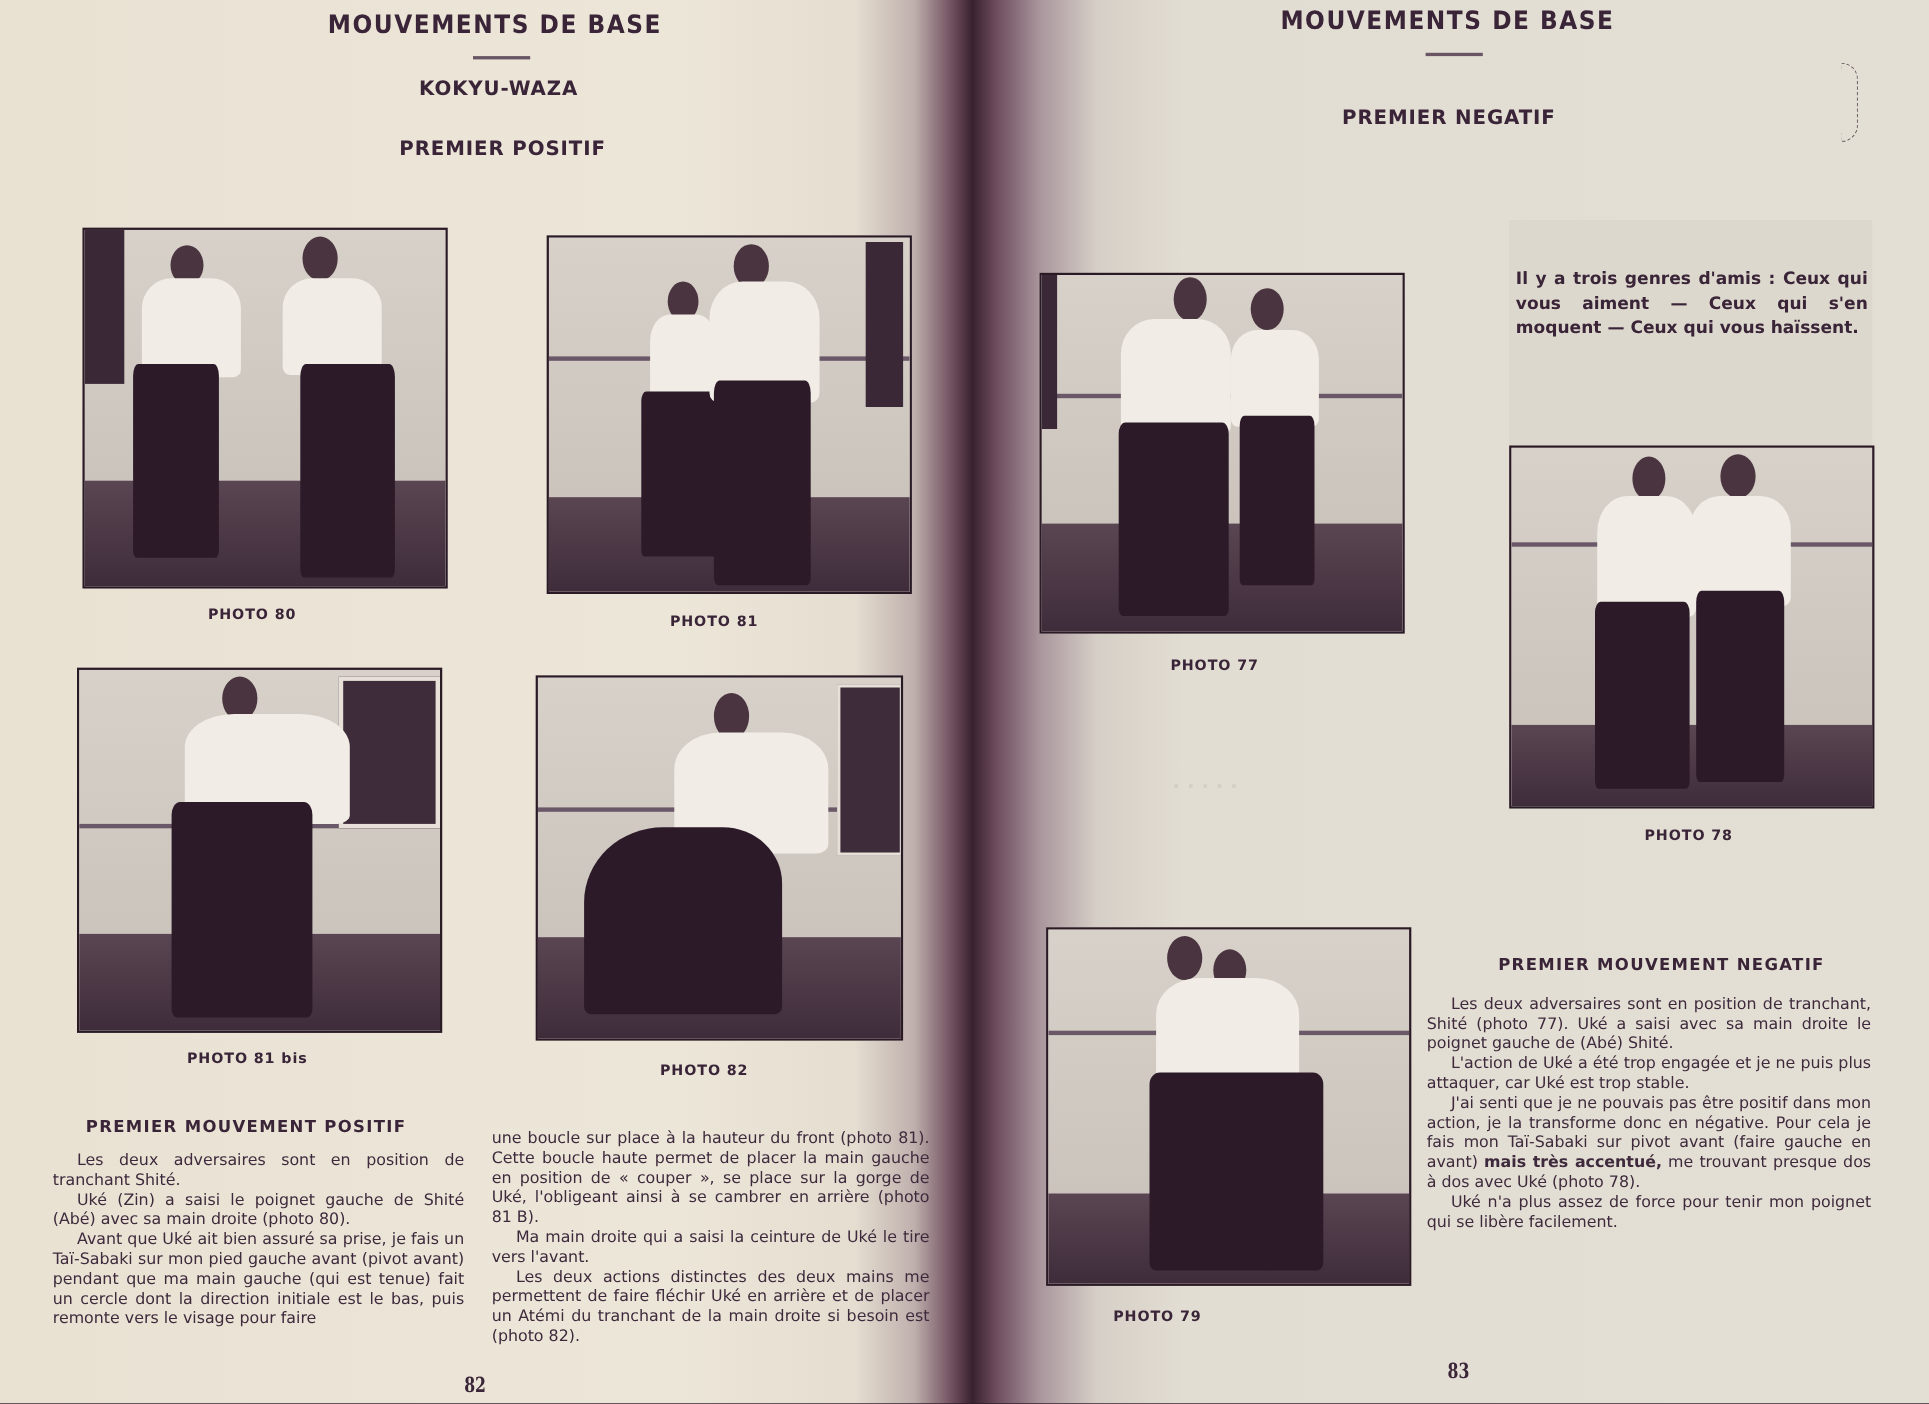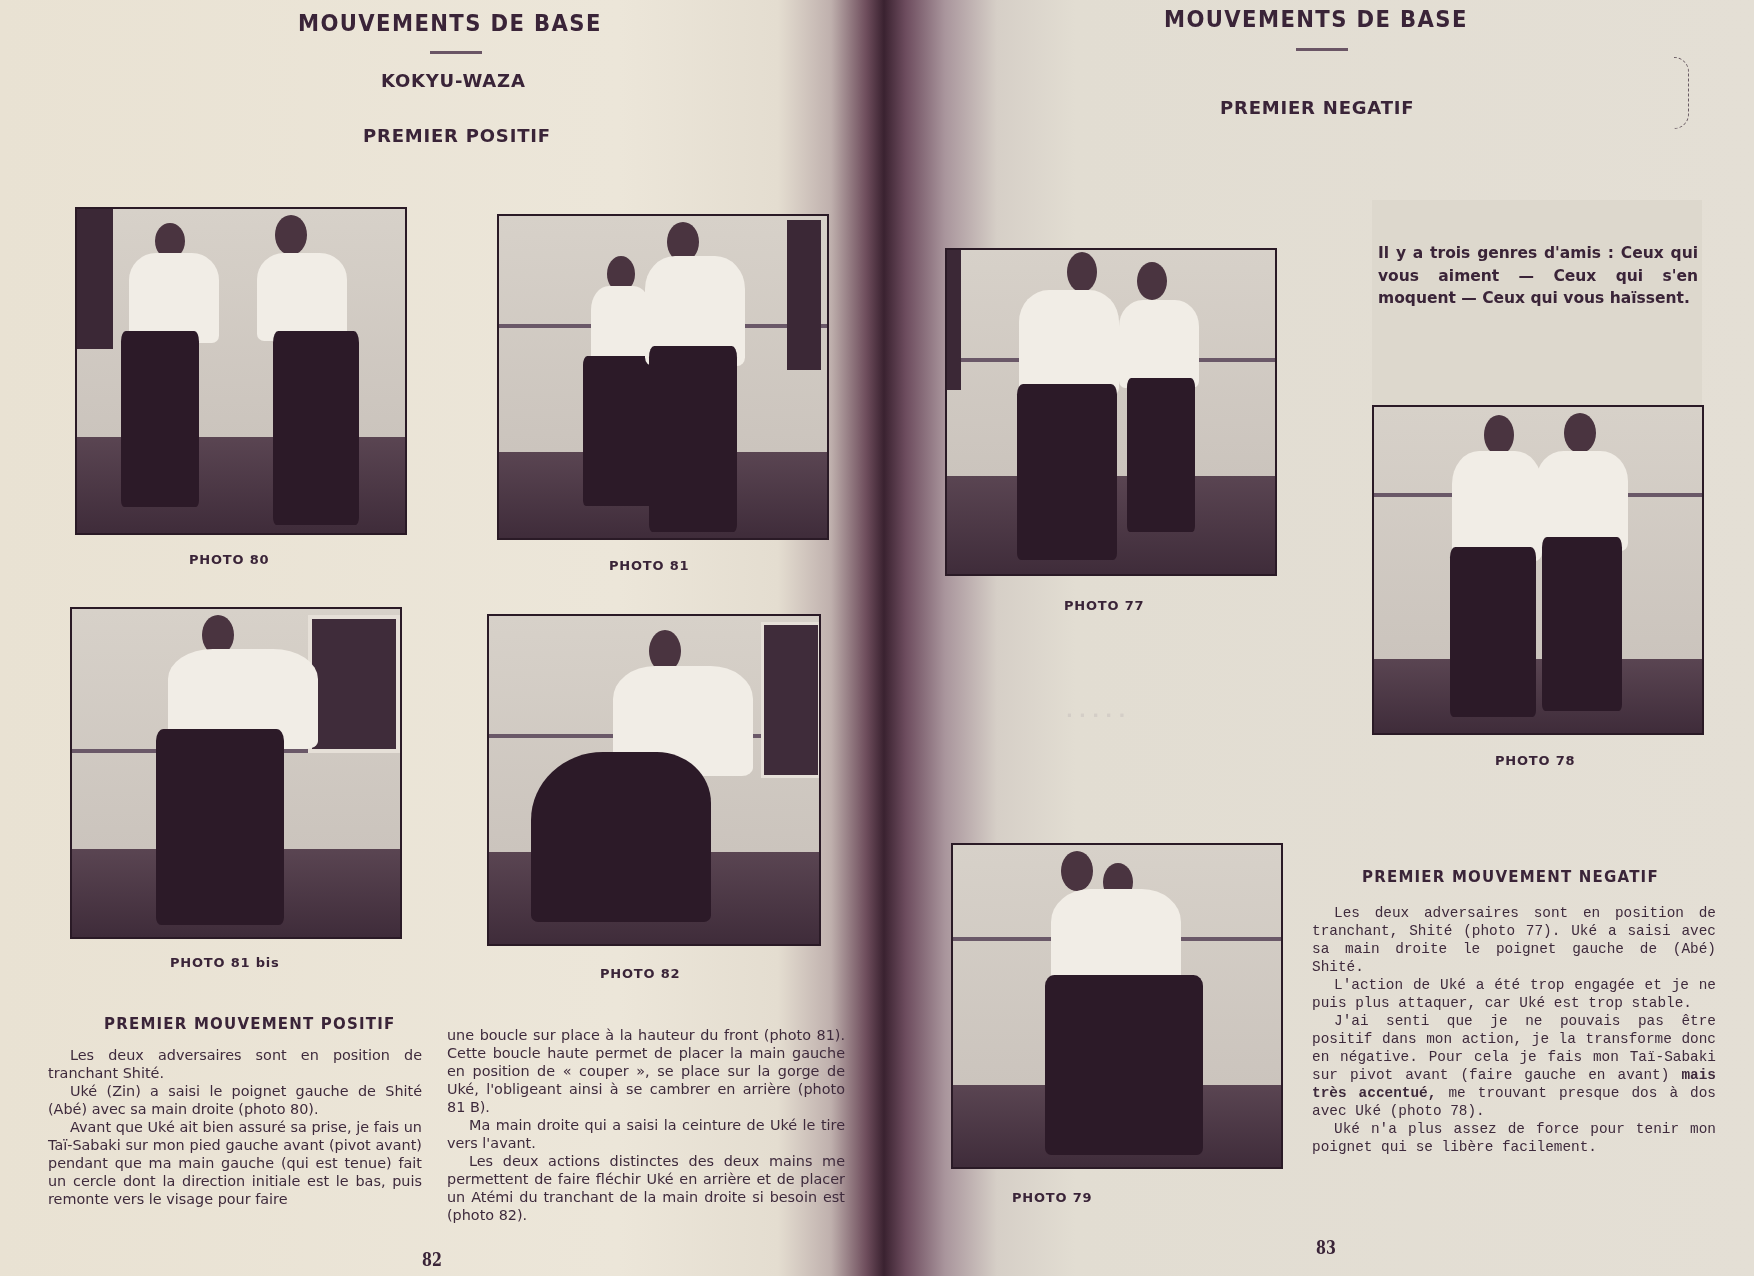--- a/index.html
+++ b/index.html
@@ -82,21 +82,21 @@
     <div class="wall" style="height:236px;"></div>
     <div class="floor" style="height:92px;"></div>
     <div class="rail" style="top:118px;"></div>
     <div class="win" style="left:272px; top:6px; width:54px; height:150px; background:#3f2c3a; border:3px solid #e6e0d8;"></div>
     <div class="head" style="left:160px; top:14px; width:32px; height:42px;"></div>
     <div class="gi" style="left:124px; top:50px; width:140px; height:110px;"></div>
     <div class="hakama" style="left:42px; top:136px; width:180px; height:170px; border-radius:40% 30% 4% 4%;"></div>
   </div>
   <div class="abs caption" style="left:600px; top:966px;">PHOTO 82</div>
 
-  <div class="abs section-head" style="left:104px; top:1015px;text-align:right;">PREMIER MOUVEMENT POSITIF</div>
+  <div class="abs section-head" style="left:78px; top:1015px;text-align:right;">PREMIER MOUVEMENT POSITIF</div>
 
   <div class="abs body-text" style="left:48px; top:1046px; width:374px;">
     <p>Les deux adversaires sont en position de tranchant Shité.</p>
     <p>Uké (Zin) a saisi le poignet gauche de Shité (Abé) avec sa main droite (photo 80).</p>
     <p>Avant que Uké ait bien assuré sa prise, je fais un Taï-Sabaki sur mon pied gauche avant (pivot avant) pendant que ma main gauche (qui est tenue) fait un cercle dont la direction initiale est le bas, puis remonte vers le visage pour faire</p>
   </div>
 
   <div class="abs body-text" style="left:447px; top:1026px; width:398px;">
     <p class="noindent">une boucle sur place à la hauteur du front (photo 81). Cette boucle haute permet de placer la main gauche en position de « couper », se place sur la gorge de Uké, l'obligeant ainsi à se cambrer en arrière (photo 81 B).</p>
     <p>Ma main droite qui a saisi la ceinture de Uké le tire vers l'avant.</p>
@@ -152,21 +152,21 @@
     <div class="head" style="left:150px; top:18px; width:30px; height:38px;"></div>
     <div class="gi" style="left:98px; top:44px; width:130px; height:110px;"></div>
     <div class="hakama" style="left:92px; top:130px; width:158px; height:180px;"></div>
   </div>
   <div class="abs caption" style="left:128px; top:1190px;">PHOTO 79</div>
 
   <div class="abs ghost" style="left:182px; top:705px;">· · · · ·</div>
 
   <div class="abs section-head" style="left:478px; top:868px;">PREMIER MOUVEMENT NEGATIF</div>
 
-  <div class="abs body-text" style="left:428px; top:904px; width:404px;font-family:Liberation Mono, monospace;">
+  <div class="abs body-text" style="left:413px; top:904px; width:404px;">
     <p class="noindent" style="text-indent:22px;">Les deux adversaires sont en position de tranchant, Shité (photo 77). Uké a saisi avec sa main droite le poignet gauche de (Abé) Shité.</p>
     <p>L'action de Uké a été trop engagée et je ne puis plus attaquer, car Uké est trop stable.</p>
     <p><span>J'ai senti que je ne pouvais pas être positif dans mon action, je la transforme donc en négative. Pour cela je fais mon Taï-Sabaki sur pivot avant (faire gauche en avant) </span><b>mais très accentué,</b><span> me trouvant presque dos à dos avec Uké (photo 78).</span></p>
     <p>Uké n'a plus assez de force pour tenir mon poignet qui se libère facilement.</p>
   </div>
 
   <div class="abs page-num" style="left:432px; top:1236px;">83</div>
 </div>
 
 </body></html>

